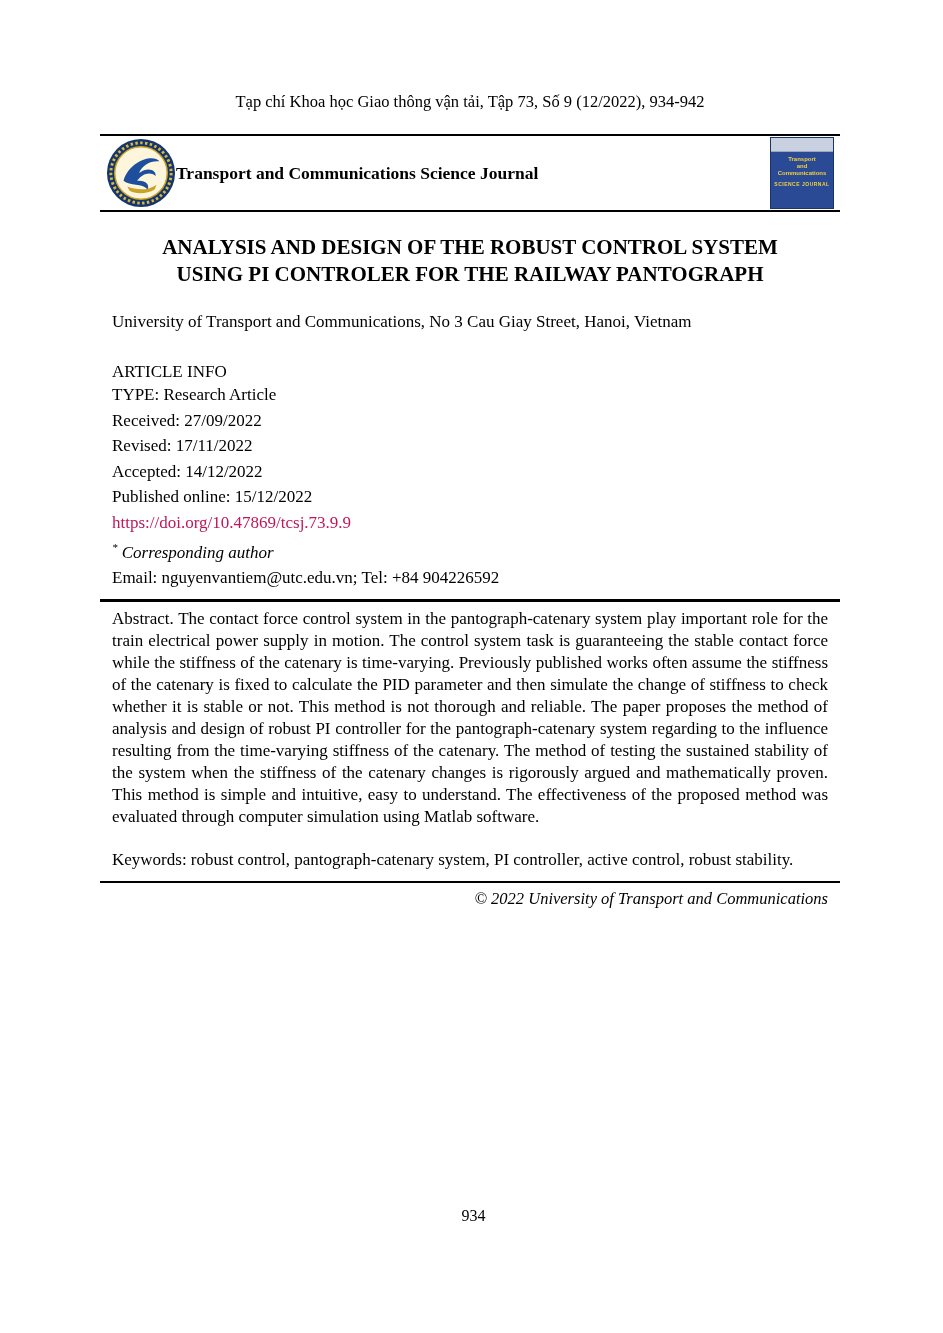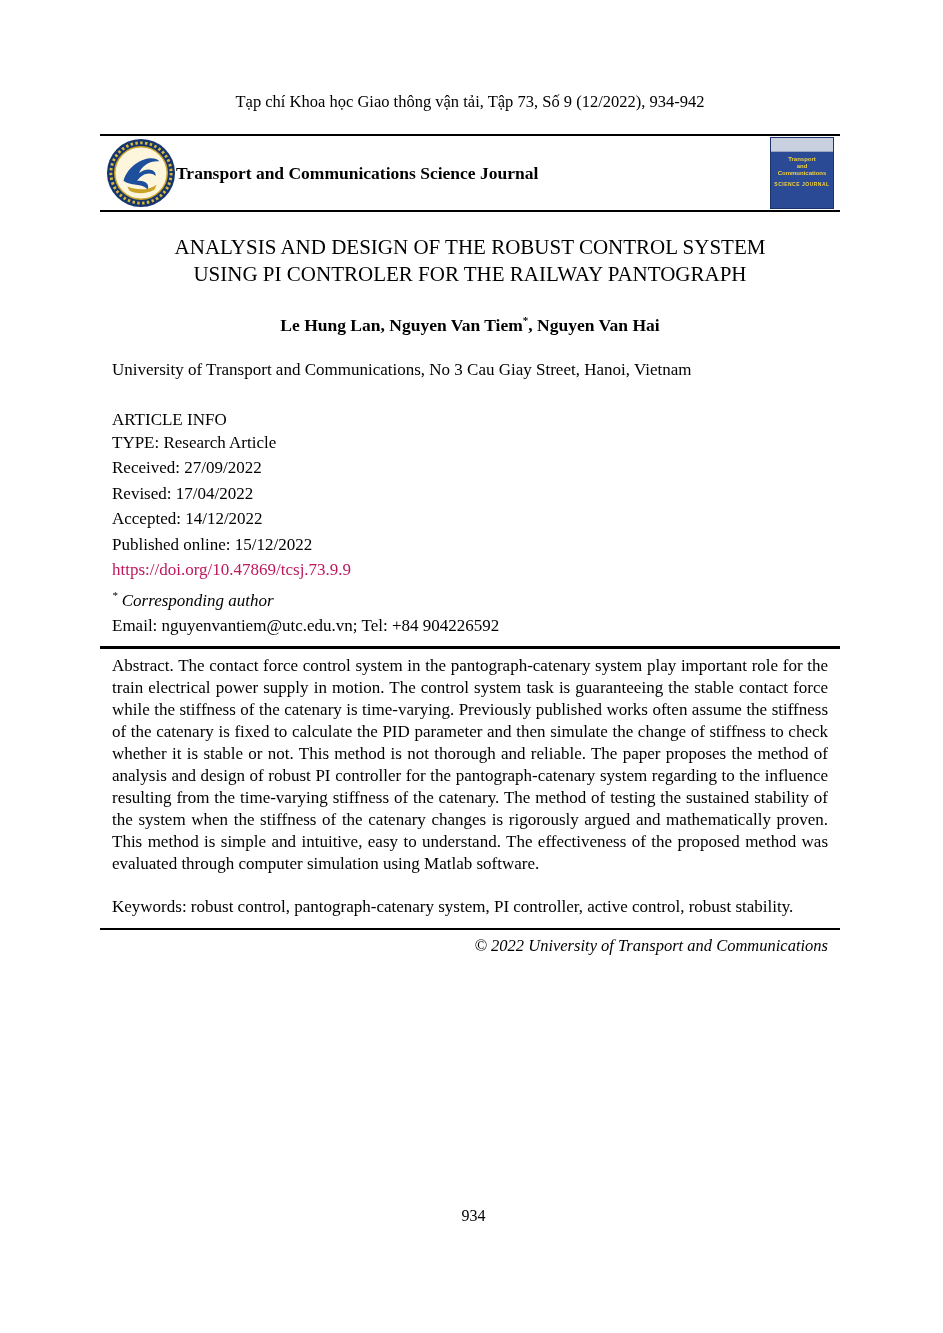--- a/index.html
+++ b/index.html
@@ -67,21 +67,21 @@
     font-family: "Liberation Sans", sans-serif;
     font-size: 5px;
     line-height: 6px;
     font-weight: bold;
     color: #f3d03e;
     letter-spacing: 0.5px;
   }
   .title {
     margin: 22px 0 0 0;
     text-align: center;
-    font-weight: normal;
+    font-weight: bold;
     font-size: 21px;
     line-height: 27px;
   }
   .authors {
     margin-top: 26px;
     text-align: center;
     font-weight: bold;
     font-size: 17.5px;
   }
   .authors sup { font-size: 11px; }
@@ -155,30 +155,29 @@
       </div>
     </div>
 
     <div class="rule"></div>
 
     <h1 class="title">
       <div>ANALYSIS AND DESIGN OF THE ROBUST CONTROL SYSTEM</div>
       <div>USING PI CONTROLER FOR THE RAILWAY PANTOGRAPH</div>
     </h1>
 
-    <div class="authors"><span>Le Hung Lan, Nguyen Van Tiem</span><sup>*</sup><span>, Nguyen Van Hai</span></div>
 
     <div class="affiliation inset">University of Transport and Communications, No 3 Cau Giay Street, Hanoi, Vietnam</div>
 
     <div class="info-heading inset">ARTICLE INFO</div>
 
     <div class="info-lines inset">
       <div>TYPE: Research Article</div>
       <div>Received: 27/09/2022</div>
-      <div>Revised: 17/04/2022</div>
+      <div>Revised: 17/11/2022</div>
       <div>Accepted: 14/12/2022</div>
       <div>Published online: 15/12/2022</div>
       <div><a class="doi">https://doi.org/10.47869/tcsj.73.9.9</a></div>
       <div class="corresponding"><sup>*</sup> <span>Corresponding author</span></div>
       <div>Email: nguyenvantiem@utc.edu.vn; Tel: +84 904226592</div>
     </div>
 
     <div class="rule rule-thick"></div>
 
     <p class="abstract"><span class="bold">Abstract.</span> <span>The contact force control system in the pantograph-catenary system play important role for the train electrical power supply in motion. The control system task is guaranteeing the stable contact force while the stiffness of the catenary is time-varying. Previously published works often assume the stiffness of the catenary is fixed to calculate the PID parameter and then simulate the change of stiffness to check whether it is stable or not. This method is not thorough and reliable. The paper proposes the method of analysis and design of robust PI controller for the pantograph-catenary system regarding to the influence resulting from the time-varying stiffness of the catenary. The method of testing the sustained stability of the system when the stiffness of the catenary changes is rigorously argued and mathematically proven. This method is simple and intuitive, easy to understand. The effectiveness of the proposed method was evaluated through computer simulation using Matlab software.</span></p>

